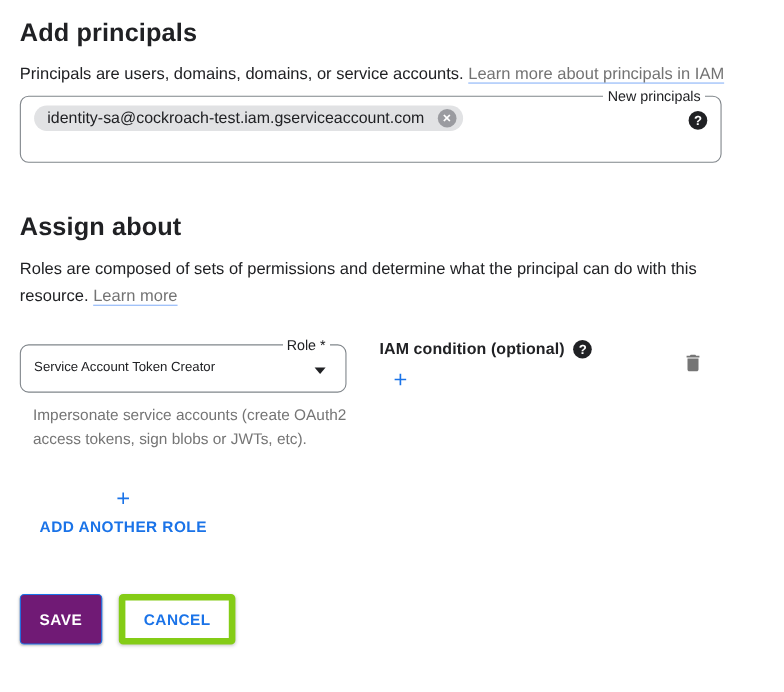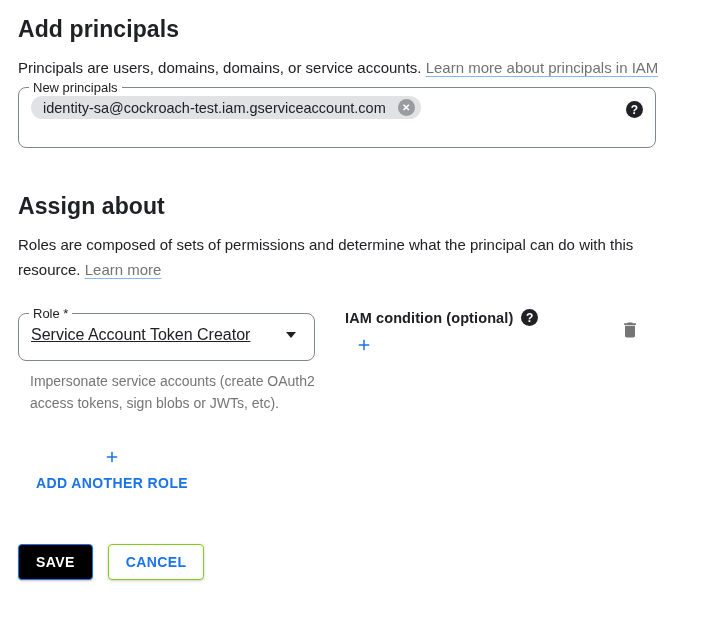--- a/index.html
+++ b/index.html
@@ -39,20 +39,21 @@
     border-radius: 8px;
     margin: 0;
     padding: 0 12px 10px 12px;
   }
   fieldset.outlined legend {
     font-size: 13px;
     font-weight: 500;
     padding: 0 4px;
     margin-left: -2px;
     color: #202124;
+    text-align: right;
   }
 
   .principals-fieldset { width: 638px; min-height: 60px; margin-top: 22px; }
   .principals-row {
     display: flex;
     align-items: flex-start;
     justify-content: space-between;
     min-height: 42px;
     padding-top: 1px;
   }
@@ -96,25 +97,24 @@
   }
   .principals-row .help-icon { margin-top: 5px; }
 
   .assign-roles-title { margin-top: 46px; }
 
   .role-row { display: flex; align-items: flex-start; margin-top: 24px; }
   .role-col { width: 297px; flex: none; }
   .role-fieldset { width: 297px; min-height: 46px; cursor: pointer; }
   .role-value-row {
     display: flex;
-    align-items: center;
+    align-items: flex-end;
     justify-content: space-between;
     padding: 5px 2px 6px 0;
-    font-size: 16px;
-    text-decoration: underline;
+    font-size: 12px;
   }
   .caret-down {
     width: 0; height: 0;
     border-left: 5px solid transparent;
     border-right: 5px solid transparent;
     border-top: 6px solid #202124;
     margin-right: 4px;
   }
   .role-helper {
     font-size: 14px;
@@ -162,29 +162,29 @@
     font-family: "Liberation Sans", sans-serif;
     font-size: 14px;
     font-weight: 700;
     letter-spacing: 0.4px;
     border-radius: 4px;
     padding: 9px 17px;
     cursor: pointer;
     line-height: 16px;
   }
   .btn-primary {
-    background: #000000;
+    background: #701a75;
     color: #ffffff;
     border: 1px solid #1a73e8;
     box-shadow: 0 1px 2px rgba(60,64,67,0.3);
   }
   .btn-secondary {
     background: #ffffff;
     color: #1a73e8;
-    border: 1px solid #84cc16;
+    border: 6px solid #84cc16;
     box-shadow: 0 1px 3px rgba(60,64,67,0.25);
   }
   .plus-icon svg { display: block; }
 </style>
 </head>
 <body>
 
 <div class="container">
 
   <h1 class="section-title">Add principals</h1>

